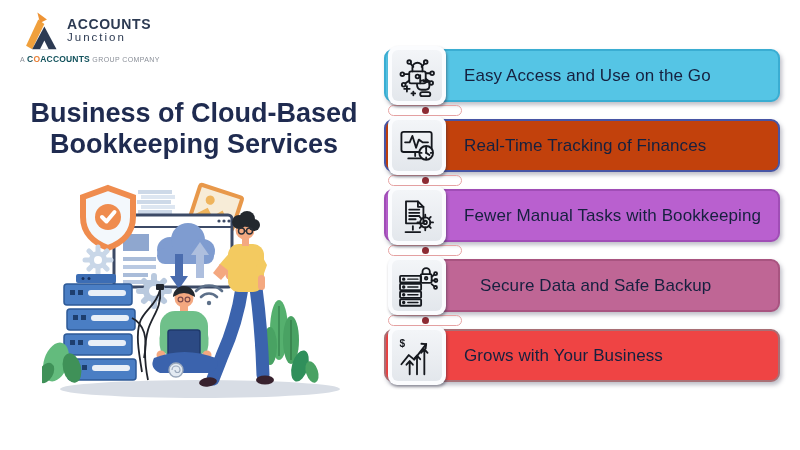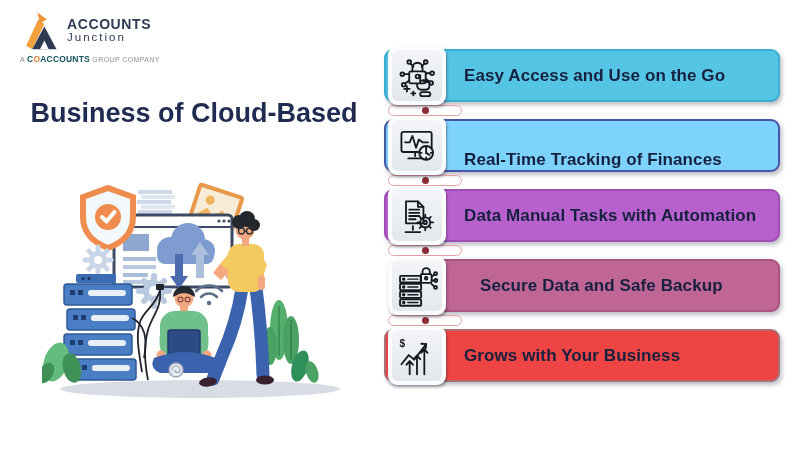--- a/index.html
+++ b/index.html
@@ -22,21 +22,21 @@
 
   
   .illus{position:absolute;left:42px;top:178px;}
 
   
   .features{position:absolute;left:384px;top:47px;width:396px;}
   .feature-row{position:relative;height:57px;}
   .bar{position:absolute;left:0;right:0;top:2px;bottom:2px;border-radius:9px;
        border:2px solid transparent;display:flex;align-items:center;padding-left:78px;
        box-sizing:border-box;box-shadow:2px 3px 4px rgba(70,70,95,.35);}
-  .bar-label{font-size:17px;font-weight:bold;color:#16203f;letter-spacing:.1px;}
+  .bar-label{font-size:17px;font-weight:normal;color:#16203f;letter-spacing:.1px;}
   .tile{position:absolute;left:4px;top:-1px;width:58px;height:59px;z-index:2;
         background:#fbfcfe;border-radius:9px;box-shadow:1px 2px 3px rgba(40,40,60,.45);
         display:flex;align-items:center;justify-content:center;box-sizing:border-box;}
   .tile-inner{width:50px;height:51px;border-radius:6px;
         background:linear-gradient(#f3f5f8,#e3e7ec);
         display:flex;align-items:center;justify-content:center;}
   .connector{position:relative;height:13px;width:78px;margin-left:2px;}
   .connector-frame{position:absolute;left:2px;right:2px;top:1px;bottom:1px;
         border:1.5px solid #e7a3a3;border-radius:7px;}
   .connector-dot{position:absolute;left:50%;top:50%;width:7px;height:7px;margin:-3.5px 0 0 -3.5px;
@@ -64,20 +64,21 @@
     </div>
     <div class="tagline">
       <span>A</span>
       <span class="brand"><span>C</span><span class="brand-o">O</span><span>ACCOUNTS</span></span>
       <span>GROUP COMPANY</span>
     </div>
   </div>
 
   <div class="title">
     <div>Business of Cloud-Based</div>
+    <div>Bookkeeping Services</div>
   </div>
 
   <svg class="illus" width="322" height="230" viewBox="0 0 322 230">
 
     <ellipse cx="158" cy="211" rx="140" ry="9" fill="#d8dde5"></ellipse>
 
     <g>
       <rect x="96" y="12" width="34" height="4" fill="#cdd9e8"></rect>
       <rect x="99" y="17" width="34" height="4" fill="#dde6f1"></rect>
       <rect x="95" y="22" width="34" height="4" fill="#cdd9e8"></rect>
@@ -278,21 +279,21 @@
         </svg>
       </div>
         </div>
     </div>
     <div class="connector">
       <div class="connector-frame"></div>
         <span class="connector-dot"></span>
     </div>
 
     <div class="feature-row">
-      <div class="bar" style="background-color: #7dd3fc; border-color: rgb(71, 85, 165); align-items: flex-end;">
+      <div class="bar" style="background-color: #c2410c; border-color: rgb(71, 85, 165);">
         <span class="bar-label">Real-Time Tracking of Finances</span>
       </div>
       <div class="tile">
           <div class="tile-inner">
         <svg width="44" height="44" viewBox="0 0 48 48">
           <g class="icon-stroke">
             <rect x="7" y="8.5" width="33" height="22" rx="2.5"></rect>
             <polyline points="11,20 16,20 19,13 23,26 26,17 30,20 36,20"></polyline>
             <path d="M22 30.5 v4.5"></path>
             <path d="M14.5 37.5 h15"></path>
@@ -307,21 +308,21 @@
       </div>
         </div>
     </div>
     <div class="connector">
       <div class="connector-frame"></div>
         <span class="connector-dot"></span>
     </div>
 
     <div class="feature-row">
       <div class="bar" style="background-color: rgb(185, 96, 207); border-color: rgb(160, 77, 182);">
-        <span class="bar-label">Data Manual Tasks with Automation</span>
+        <span class="bar-label">Fewer Manual Tasks with Bookkeeping</span>
       </div>
       <div class="tile">
           <div class="tile-inner">
         <svg width="44" height="44" viewBox="0 0 48 48">
           <g class="icon-stroke">
             <path d="M12 8 h13 l6 6 v18 h-19 z"></path>
             <path d="M25 8 v6 h6"></path>
             <path d="M15.5 17 h11 M15.5 20.5 h11 M15.5 24 h11 M15.5 27.5 h7"></path>
             <path d="M19.5 35 v4"></path>
             <path d="M11.5 41.5 h16"></path>

